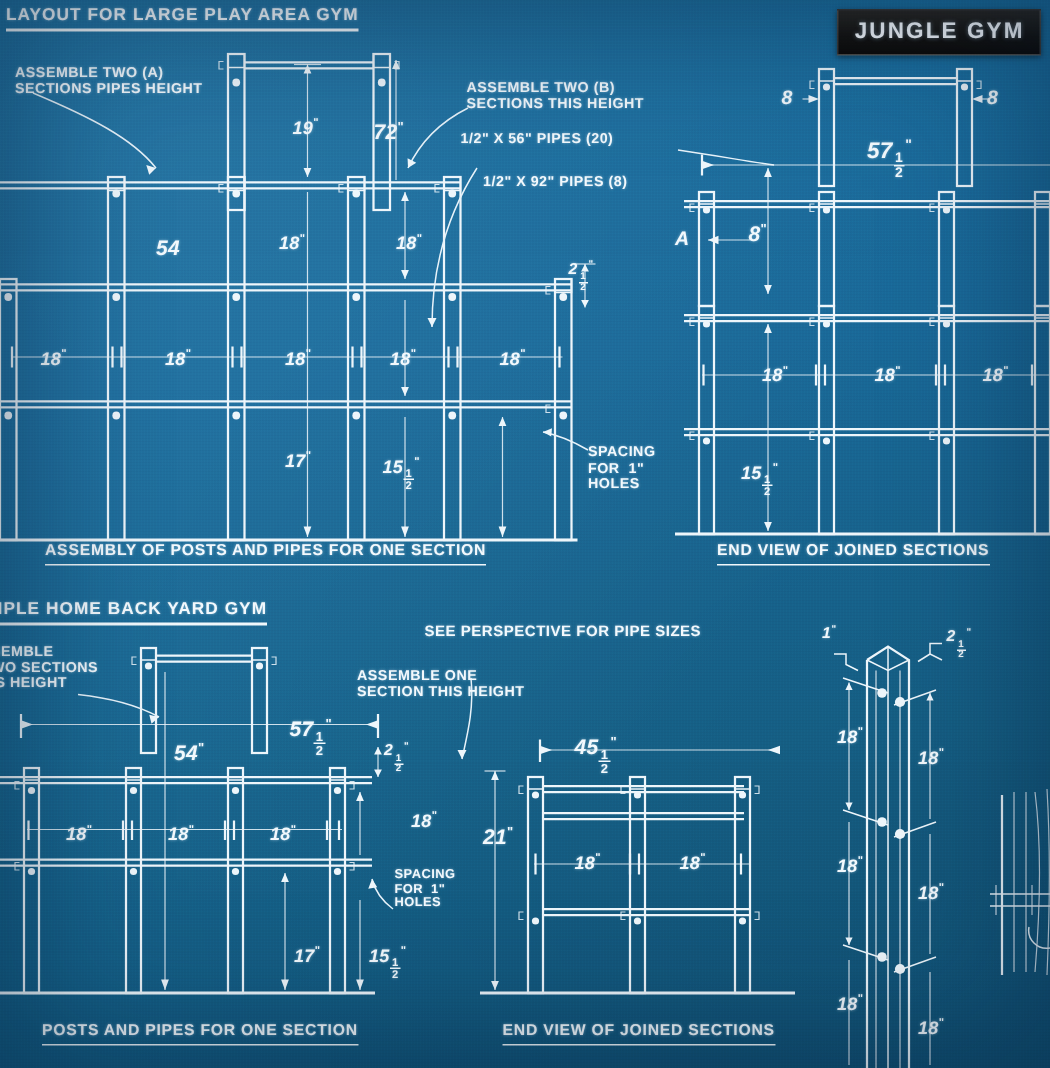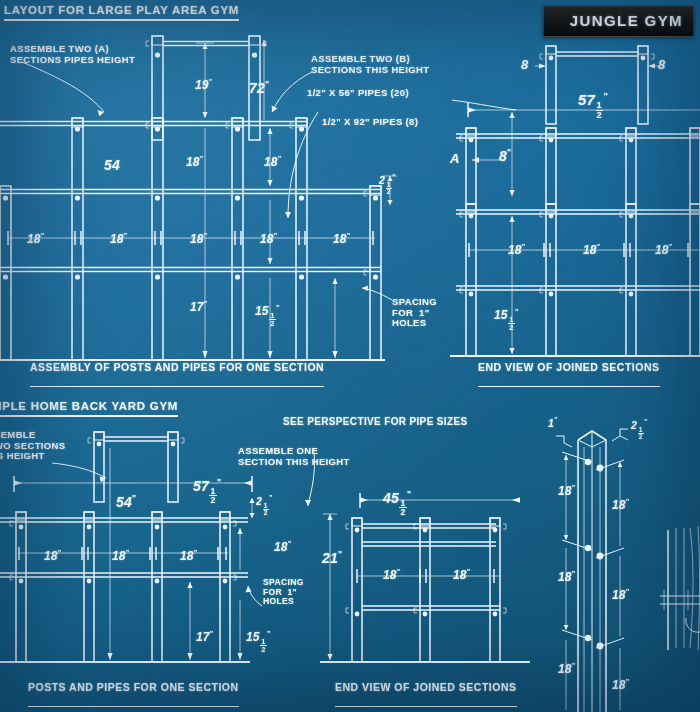--- a/index.html
+++ b/index.html
@@ -42,39 +42,39 @@
     position:absolute;color:#f3f9fd;font-weight:bold;
     letter-spacing:.4px;line-height:1.12;white-space:pre;
     text-shadow:0 0 2px rgba(210,235,250,.55);
   }
   .title{
     font-size:11.5px;letter-spacing:.7px;
     padding-bottom:2px;border-bottom:2px solid #f1f8fc;
   }
   .caption{
     font-size:10.5px;letter-spacing:.5px;
-    padding-bottom:12px;border-bottom:1.6px solid #f1f8fc;
+    padding-bottom:2px;border-bottom:1.6px solid #f1f8fc;
   }
   .note{font-size:9.5px;letter-spacing:.35px;}
   .note-sm{font-size:8.6px;letter-spacing:.3px;}
   .dim{font-size:12px;letter-spacing:.2px;font-style:italic;}
   .dim-sm{font-size:10.5px;font-style:italic;}
 
   
   .frac{display:inline-flex;flex-direction:column;vertical-align:-3px;
         font-size:.62em;line-height:.96;text-align:center;margin:0 .5px;font-style:normal;}
   .frac .num{border-bottom:1px solid #f3f9fd;padding:0 1px;}
   .inch{font-size:.62em;vertical-align:super;font-style:normal;}
 
   
   #badge{
     position:absolute;right:6px;top:6px;
     background:linear-gradient(180deg,#2a2722,#14120f 60%,#0c0a08);
     border:1px solid rgba(255,255,255,.18);
-    padding:5px 10px 6px 26px;
+    padding:5px 10px 6px 11px;
     box-shadow:0 1px 4px rgba(0,0,0,.5);
     text-align:center;
   }
   #badge span{
     color:#f7fbff;font-size:15px;font-weight:bold;letter-spacing:1.4px;
     font-family:"Liberation Sans",sans-serif;
     text-shadow:0 0 3px rgba(190,225,250,.5);
   }
 </style>
 </head>

